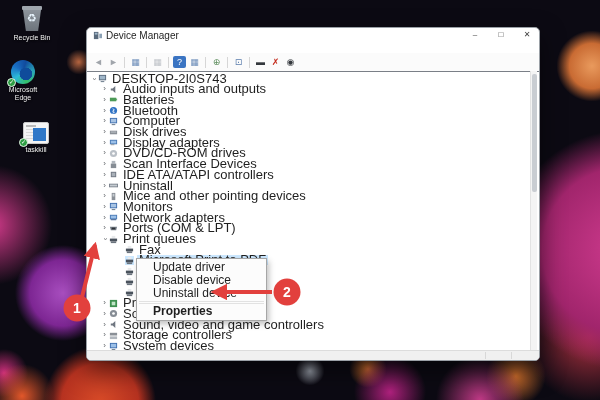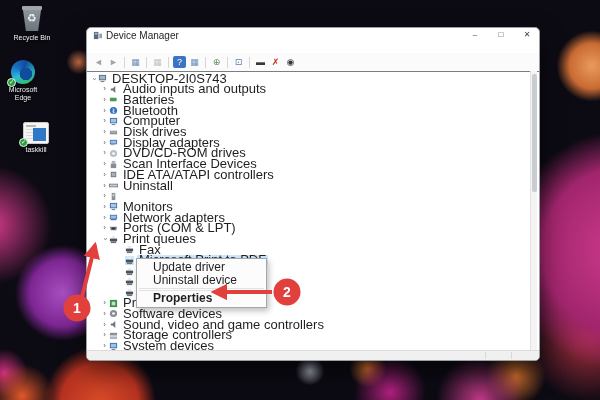--- a/index.html
+++ b/index.html
@@ -233,20 +233,21 @@
             <rect x="1" y="4" width="8" height="2" fill="#c6ccd2"></rect>
           </svg>
           <span class="tlabel">Uninstall</span>
         </div>
         <div class="trow" style="top: 118.7px; padding-left: 13px;">
           <span class="chev">›</span>
           <svg viewBox="0 0 10 10" class="ticon">
             <rect x="3" y="1" width="4" height="8" fill="#8a9097"></rect>
             <rect x="4" y="2" width="2" height="3" fill="#c6ccd2"></rect>
           </svg>
+          <span class="tlabel">Mice and other pointing devices</span>
         </div>
         <div class="trow" style="top: 129.4px; padding-left: 13px;">
           <span class="chev">›</span>
           <svg viewBox="0 0 10 10" class="ticon">
             <rect x="1" y="1" width="8" height="6" fill="#3f6fae"></rect>
             <rect x="2" y="2" width="6" height="4" fill="#a8c4e4"></rect>
             <rect x="3" y="8" width="4" height="1" fill="#5a6b7d"></rect>
           </svg>
           <span class="tlabel">Monitors</span>
         </div>
@@ -361,20 +362,21 @@
         <div class="thumb"></div>
       </div>
 
     <div class="statusbar">
       <div class="sb-sep" style="right:53px;"></div>
       <div class="sb-sep" style="right:27px;"></div>
     </div>
 
     <div class="cmenu" id="cmenu">
         <div class="citem">Update driver</div>
+        <div class="citem">Disable device</div>
         <div class="citem">Uninstall device</div>
         <div class="csep"></div>
         <div class="csep"></div>
         <div class="citem bold">Properties</div>
       </div>
   </div>
 
   <svg class="overlay" viewBox="0 0 600 400">
     <defs>
       <marker id="ah" viewBox="0 0 10 10" refX="8" refY="5" markerWidth="4.2" markerHeight="4.2" orient="auto">

